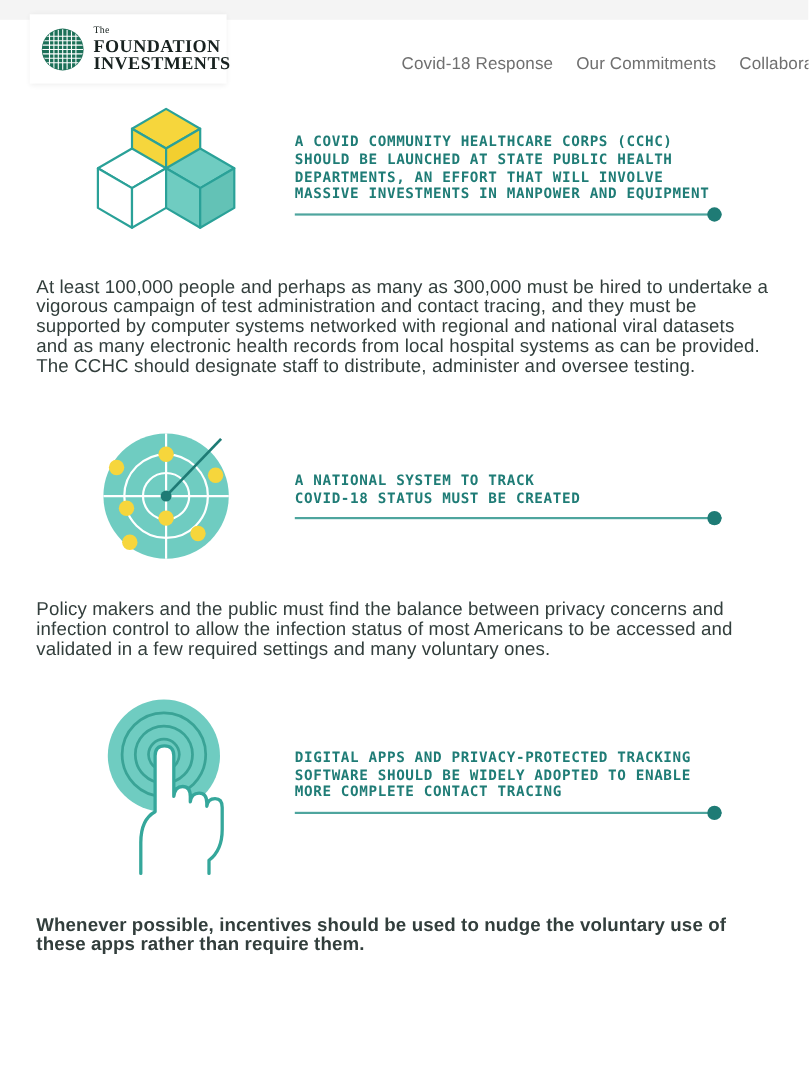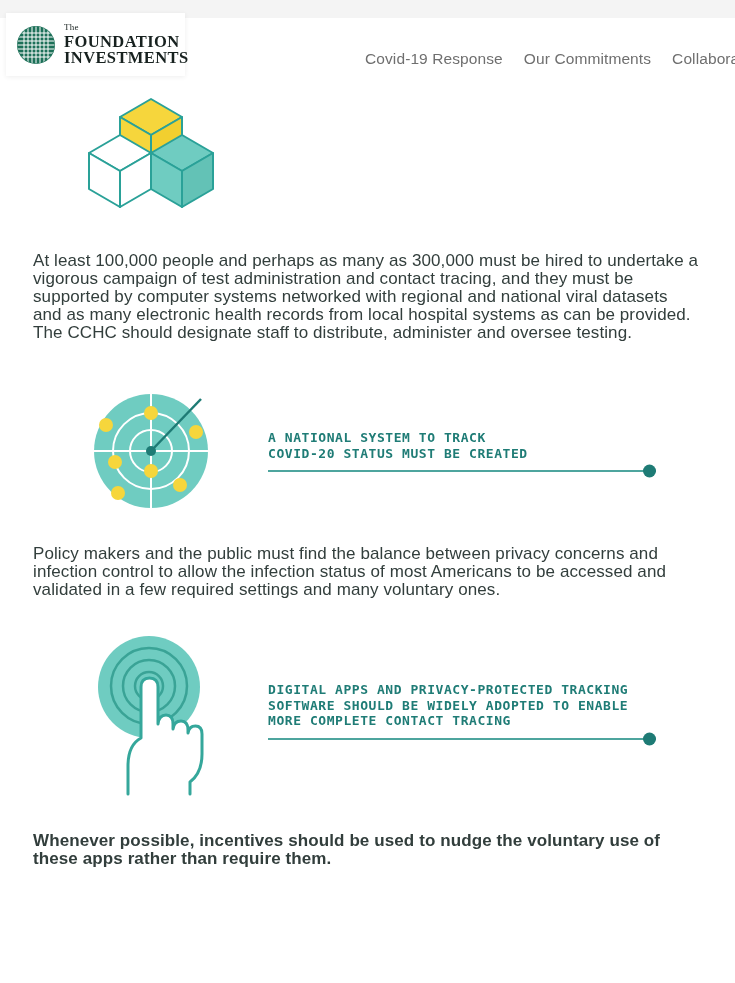--- a/index.html
+++ b/index.html
@@ -7,21 +7,21 @@
     width:735px;
     background:#ffffff;
     font-family:"Liberation Sans", sans-serif;
     overflow-x:hidden;
     position:relative;
   }
   
   .header{position:relative;height:88px;background:#fff;}
   .top-strip{position:absolute;left:0;top:0;width:735px;height:18px;background:#f4f4f4;}
   .logo-card{
-    position:absolute;left:6px;top:13px;width:179px;height:63px;
+    position:absolute;left:27px;top:13px;width:179px;height:63px;
     background:#fff;box-shadow:0 1px 5px rgba(0,0,0,0.07);
     display:flex;align-items:center;gap:8px;padding-left:10px;box-sizing:border-box;
     cursor:pointer;
   }
   .logo-text{line-height:1;color:#17211f;font-family:"Liberation Serif", serif;}
   .logo-the{display:block;font-size:9px;margin-bottom:2px;letter-spacing:0.2px;}
   .logo-line{display:block;font-size:16.5px;letter-spacing:0.4px;font-weight:600;}
   .nav{
     position:absolute;left:365px;top:50px;height:20px;
     display:flex;gap:21px;white-space:nowrap;
@@ -94,21 +94,21 @@
       </svg>
     </span>
     <span class="logo-text">
       <span class="logo-the">The</span>
       <span class="logo-line">FOUNDATION</span>
       <span class="logo-line">INVESTMENTS</span>
     </span>
   </div>
 
   <nav class="nav">
-    <span class="nav-item">Covid-19 Response</span>
+    <span class="nav-item">Covid-18 Response</span>
     <span class="nav-item">Our Commitments</span>
     <span class="nav-item">Collaboration</span>
   </nav>
 </div>
 
 <div class="row row1">
   <div class="icon-col">
     <svg width="130" height="128" viewBox="0 0 130 128">
 
       <g stroke="#2aa198" stroke-width="2" stroke-linejoin="round">
@@ -118,20 +118,29 @@
 
         <polygon points="34,40 65,58 34,76 3,58" fill="#ffffff"></polygon>
         <polygon points="3,58 3,94 34,112 34,76" fill="#ffffff"></polygon>
         <polygon points="65,58 65,94 34,112 34,76" fill="#ffffff"></polygon>
 
         <polygon points="96,40 127,58 96,76 65,58" fill="#6fccc1"></polygon>
         <polygon points="65,58 65,94 96,112 96,76" fill="#6fccc1"></polygon>
         <polygon points="127,58 127,94 96,112 96,76" fill="#63c2b6"></polygon>
       </g>
     </svg>
+  </div>
+  <div class="text-col">
+    <p class="sec-heading">A COVID COMMUNITY HEALTHCARE CORPS (CCHC)
+SHOULD BE LAUNCHED AT STATE PUBLIC HEALTH
+DEPARTMENTS, AN EFFORT THAT WILL INVOLVE
+MASSIVE INVESTMENTS IN MANPOWER AND EQUIPMENT</p>
+    <div class="rule">
+        <span class="dot"></span>
+      </div>
   </div>
 </div>
 
 <p class="para p1">At least 100,000 people and perhaps as many as 300,000 must be hired to undertake a vigorous campaign of test administration and contact tracing, and they must be supported by computer systems networked with regional and national viral datasets and as many electronic health records from local hospital systems as can be provided. The CCHC should designate staff to distribute, administer and oversee testing.</p>
 
 <div class="row row2">
   <div class="icon-col">
     <svg width="120" height="120" viewBox="0 0 120 120">
       <circle cx="60" cy="60" r="57" fill="#6fccc1"></circle>
       <g stroke="#ffffff" stroke-width="2" fill="none">
@@ -148,21 +157,21 @@
         <circle cx="105" cy="41" r="7"></circle>
         <circle cx="24" cy="71" r="7"></circle>
         <circle cx="60" cy="80" r="7"></circle>
         <circle cx="27" cy="102" r="7"></circle>
         <circle cx="89" cy="94" r="7"></circle>
       </g>
     </svg>
   </div>
   <div class="text-col">
     <p class="sec-heading">A NATIONAL SYSTEM TO TRACK
-COVID-20 STATUS MUST BE CREATED</p>
+COVID-18 STATUS MUST BE CREATED</p>
     <div class="rule">
         <span class="dot"></span>
       </div>
   </div>
 </div>
 
 <p class="para p2">Policy makers and the public must find the balance between privacy concerns and infection control to allow the infection status of most Americans to be accessed and validated in a few required settings and many voluntary ones.</p>
 
 <div class="row row3">
   <div class="icon-col">

